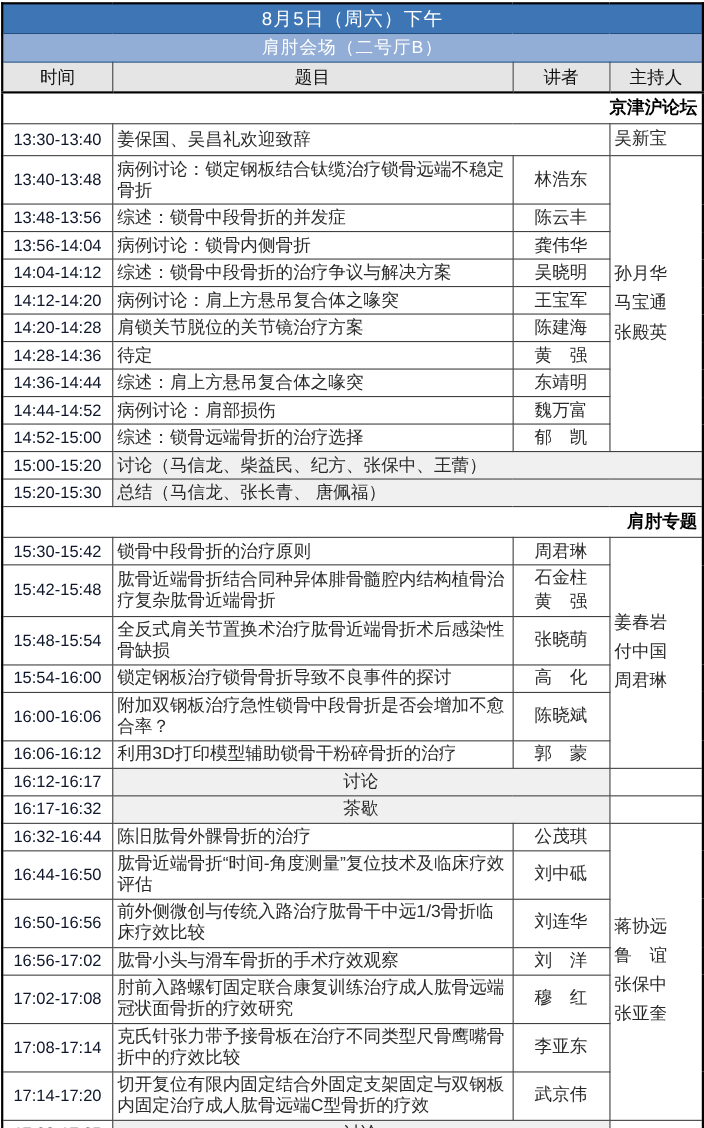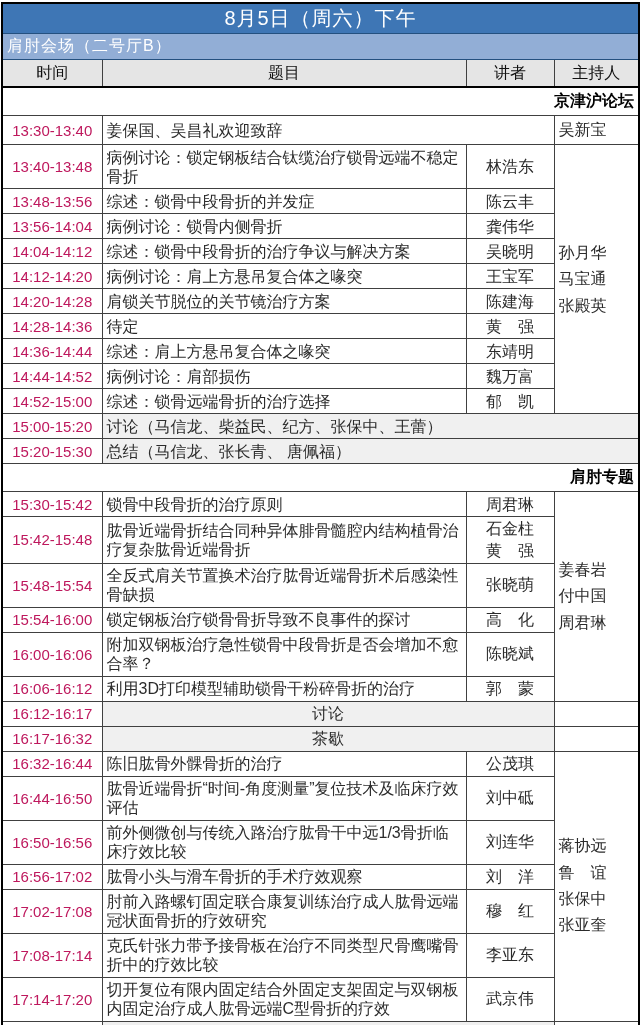--- a/index.html
+++ b/index.html
@@ -25,29 +25,29 @@
     color: #2b2b2b;
     padding: 1px 4px;
     vertical-align: middle;
     overflow: hidden;
     word-break: break-all;
   }
   tr.hdr1 td {
     background: #3E76B5;
     color: #ffffff;
     text-align: center;
-    font-size: 20px;
+    font-size: 17px;
     border-color: #24507f;
     height: 24px;
     letter-spacing: 1px;
   }
   tr.hdr2 td {
     background: #92AED6;
     color: #ffffff;
-    text-align: left;
+    text-align: center;
     font-size: 16px;
     border-color: #24507f;
     height: 23px;
     letter-spacing: 1px;
   }
   tr.colhead td {
     background: #e5e5e5;
     color: #111111;
     text-align: center;
     font-size: 16px;
@@ -59,21 +59,21 @@
     color: #000000;
     text-align: right;
     font-size: 16px;
     height: 25px;
     background: #ffffff;
   }
   td.time {
     text-align: center;
     white-space: nowrap;
     font-size: 15px;
-    color: #be185d;
+    color: #0f172a;
   }
   td.topic { text-align: left; line-height: 1.2; }
   td.speaker {
     text-align: center;
     white-space: pre-line;
     line-height: 1.35;
   }
   td.moderator {
     text-align: left;
     white-space: pre-line;

